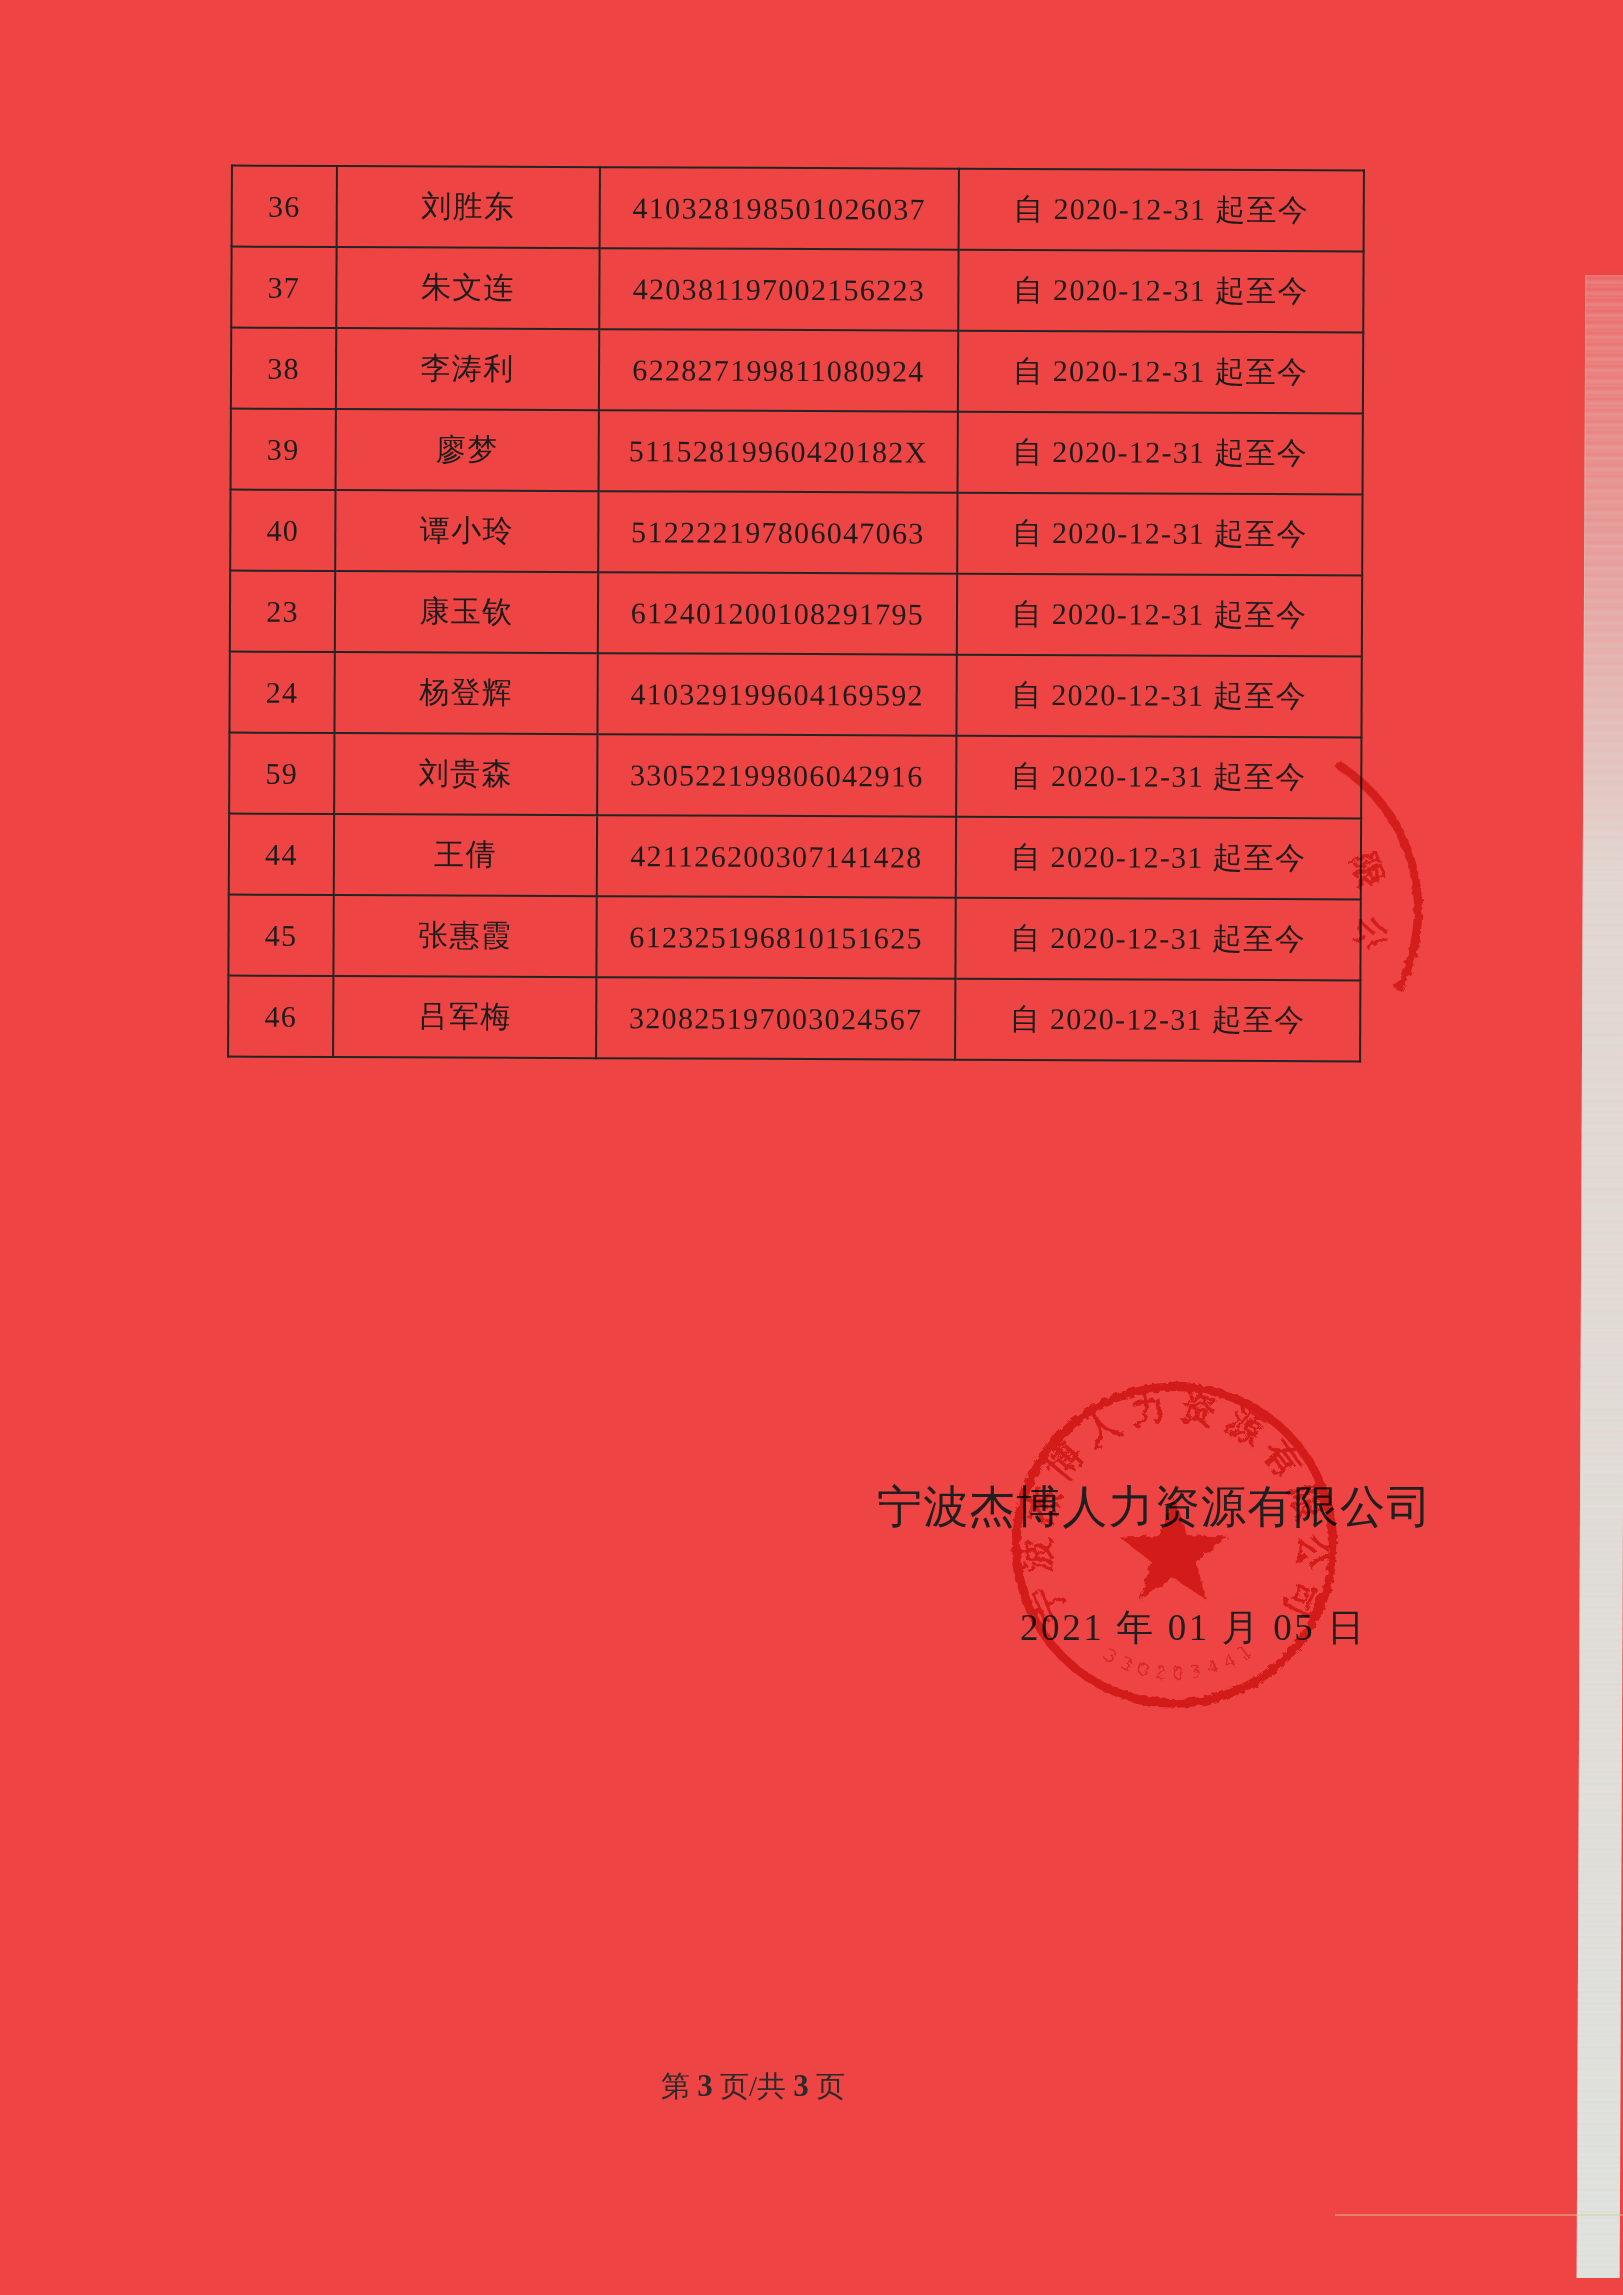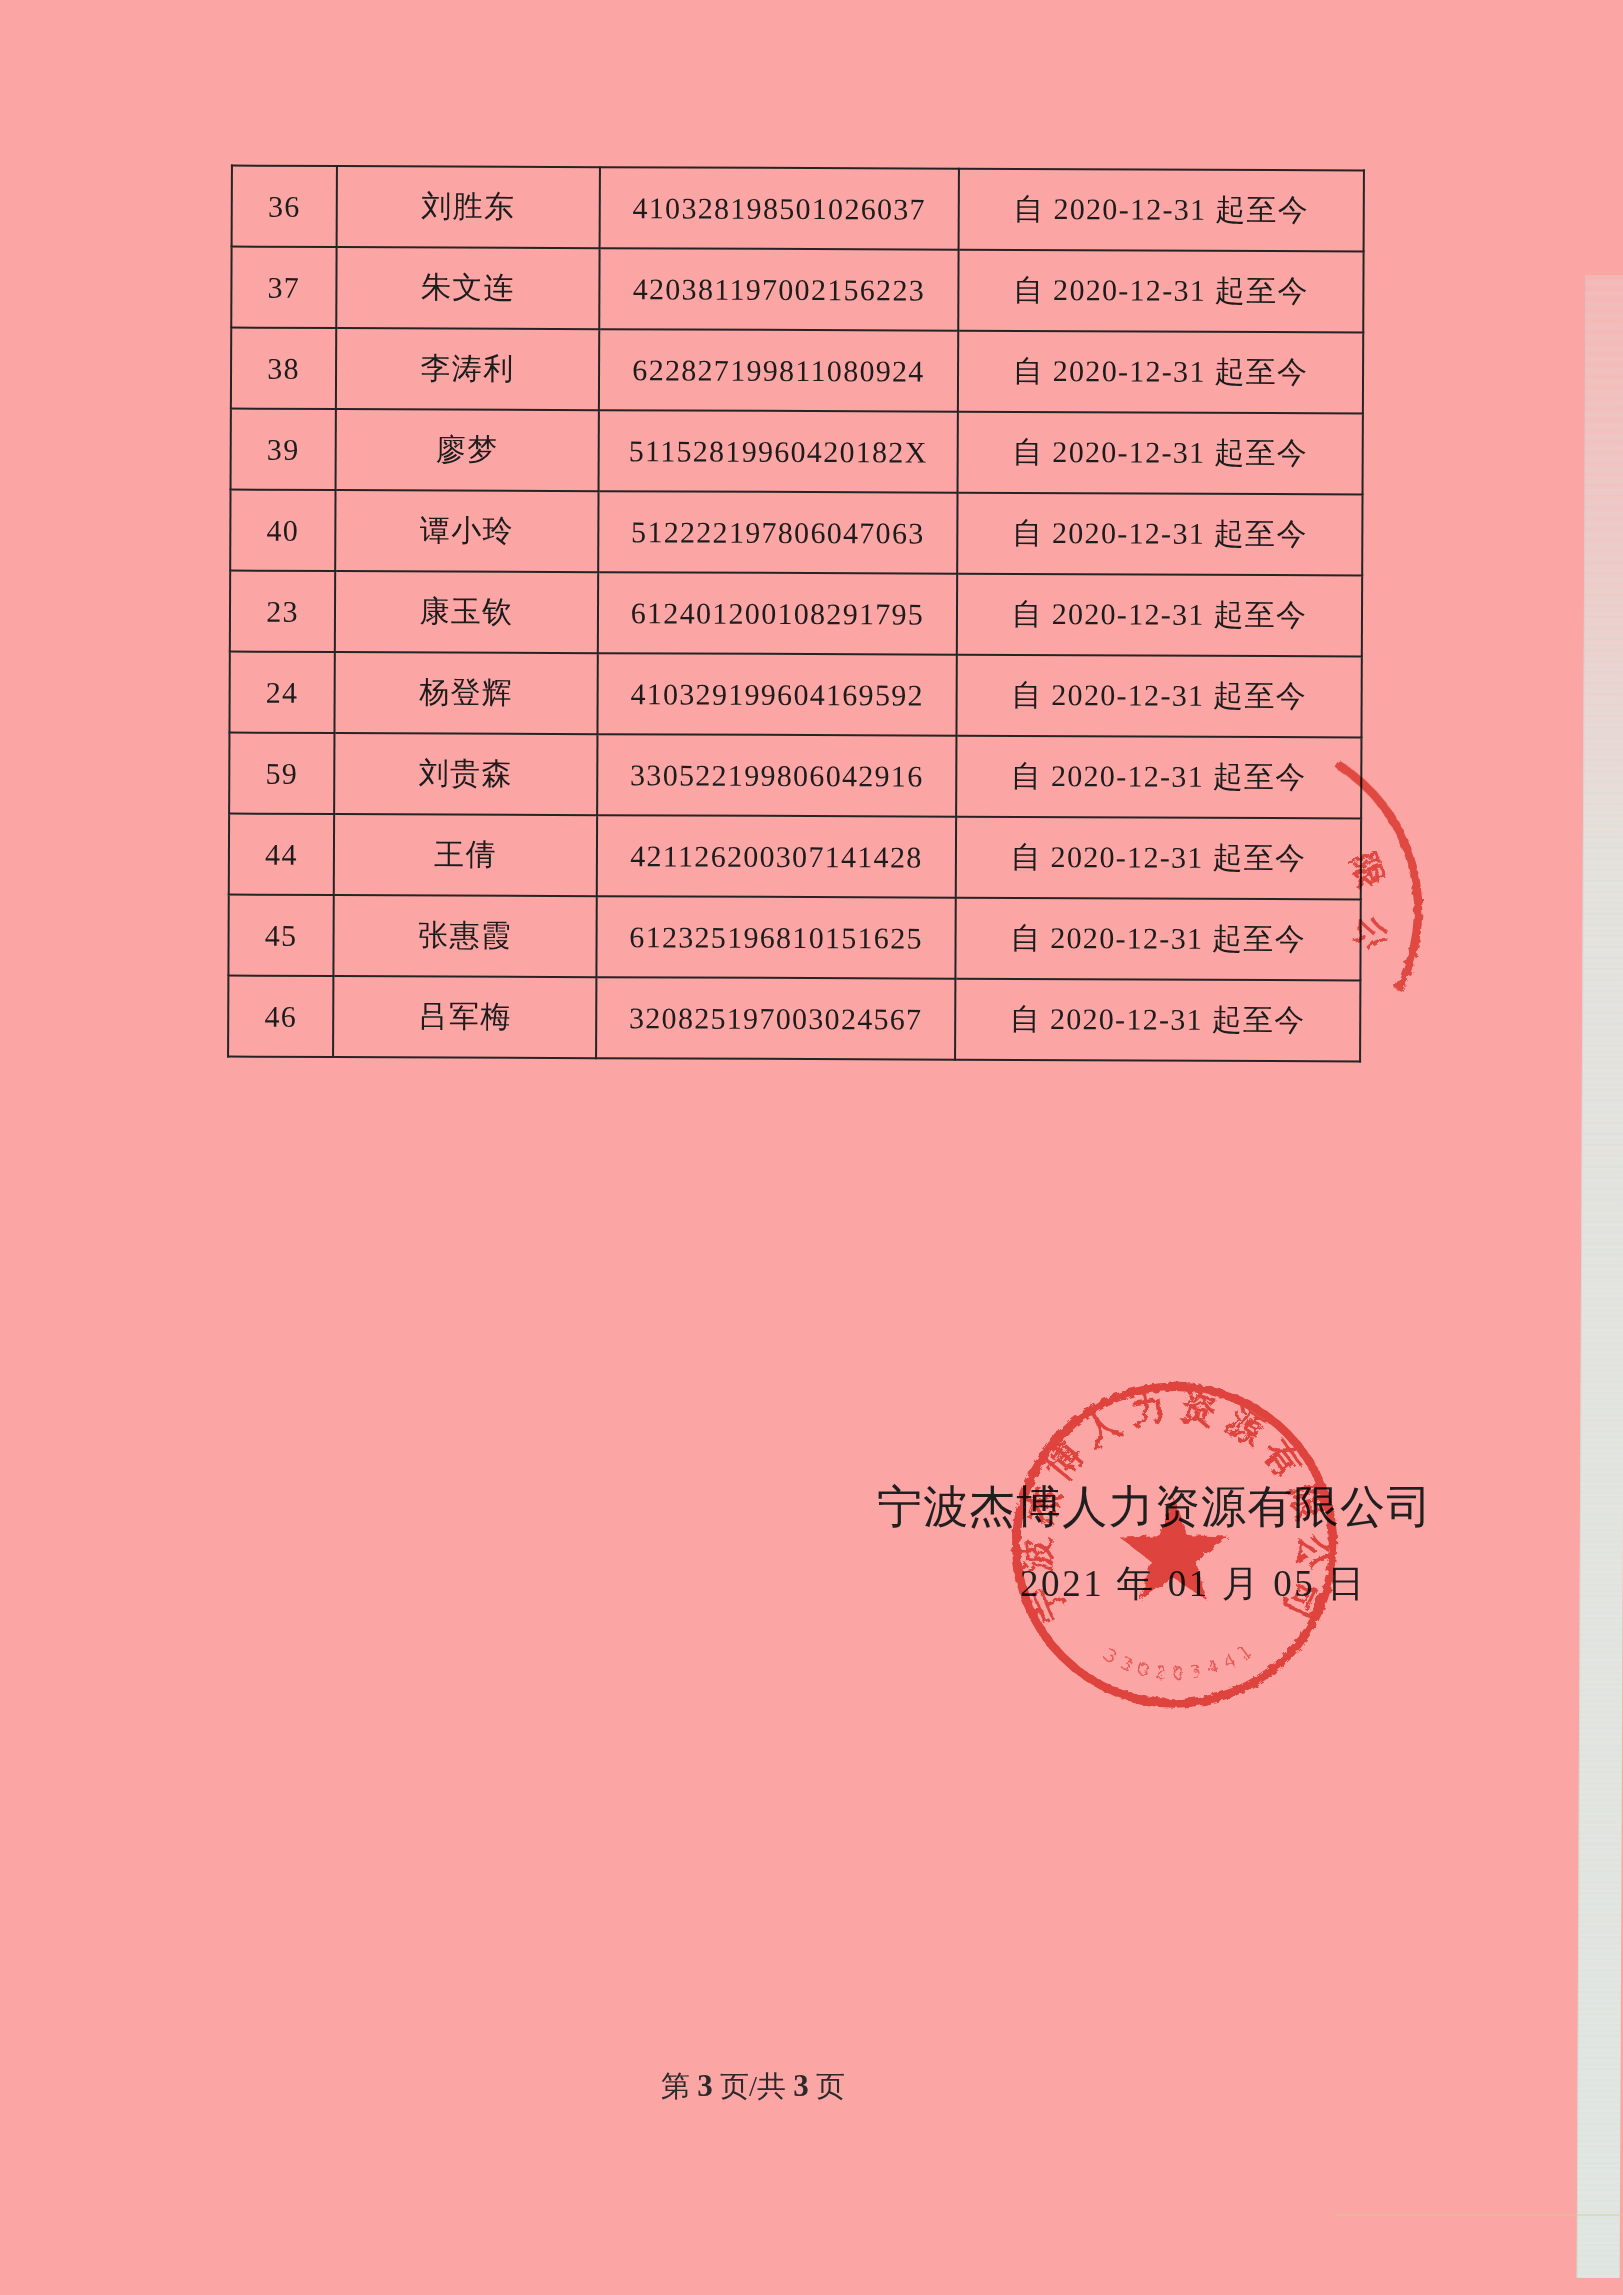--- a/index.html
+++ b/index.html
@@ -1,38 +1,38 @@
 <!DOCTYPE html>
 <html style="font-size:10.5px"><head>
 <meta charset="utf-8">
 <style>
   html,body{margin:0;padding:0;background:#ffffff;}
   #page{
-    position:relative;width:1623px;height:2295px;background:#fca5a5;overflow:hidden;
+    position:relative;width:1623px;height:2295px;background:#ef4444;overflow:hidden;
     font-family:"Liberation Serif","DejaVu Serif",serif;color:#1c1c1c;
   }
   
   #roster{
     position:absolute;left:229px;top:167px;width:1132px;
     border-collapse:collapse;table-layout:fixed;
     transform:rotate(0.25deg);
   }
   #roster td{
     border:2.6px solid #242424;height:77px;
     text-align:center;vertical-align:middle;
     font-size:30px;letter-spacing:1.3px;color:#1c1c1c;
     overflow:hidden;white-space:nowrap;
   }
   
   .company-line{
     position:absolute;left:877px;top:1477px;width:497px;
     font-size:45px;letter-spacing:1.3px;color:#1f1f1f;z-index:2;white-space:nowrap;
   }
   .date-line{
-    position:absolute;left:1020px;top:1559px;width:367px;
+    position:absolute;left:1020px;top:1603px;width:367px;
     font-size:37px;letter-spacing:2.6px;color:#1f1f1f;z-index:2;white-space:nowrap;
   }
   
   .page-footer{
     position:absolute;left:661px;top:2067px;width:223px;
     font-size:29px;text-align:left;color:#2a2a2a;z-index:2;white-space:nowrap;
   }
   .page-footer b{font-size:31px;}
   
   #seal-layer{

